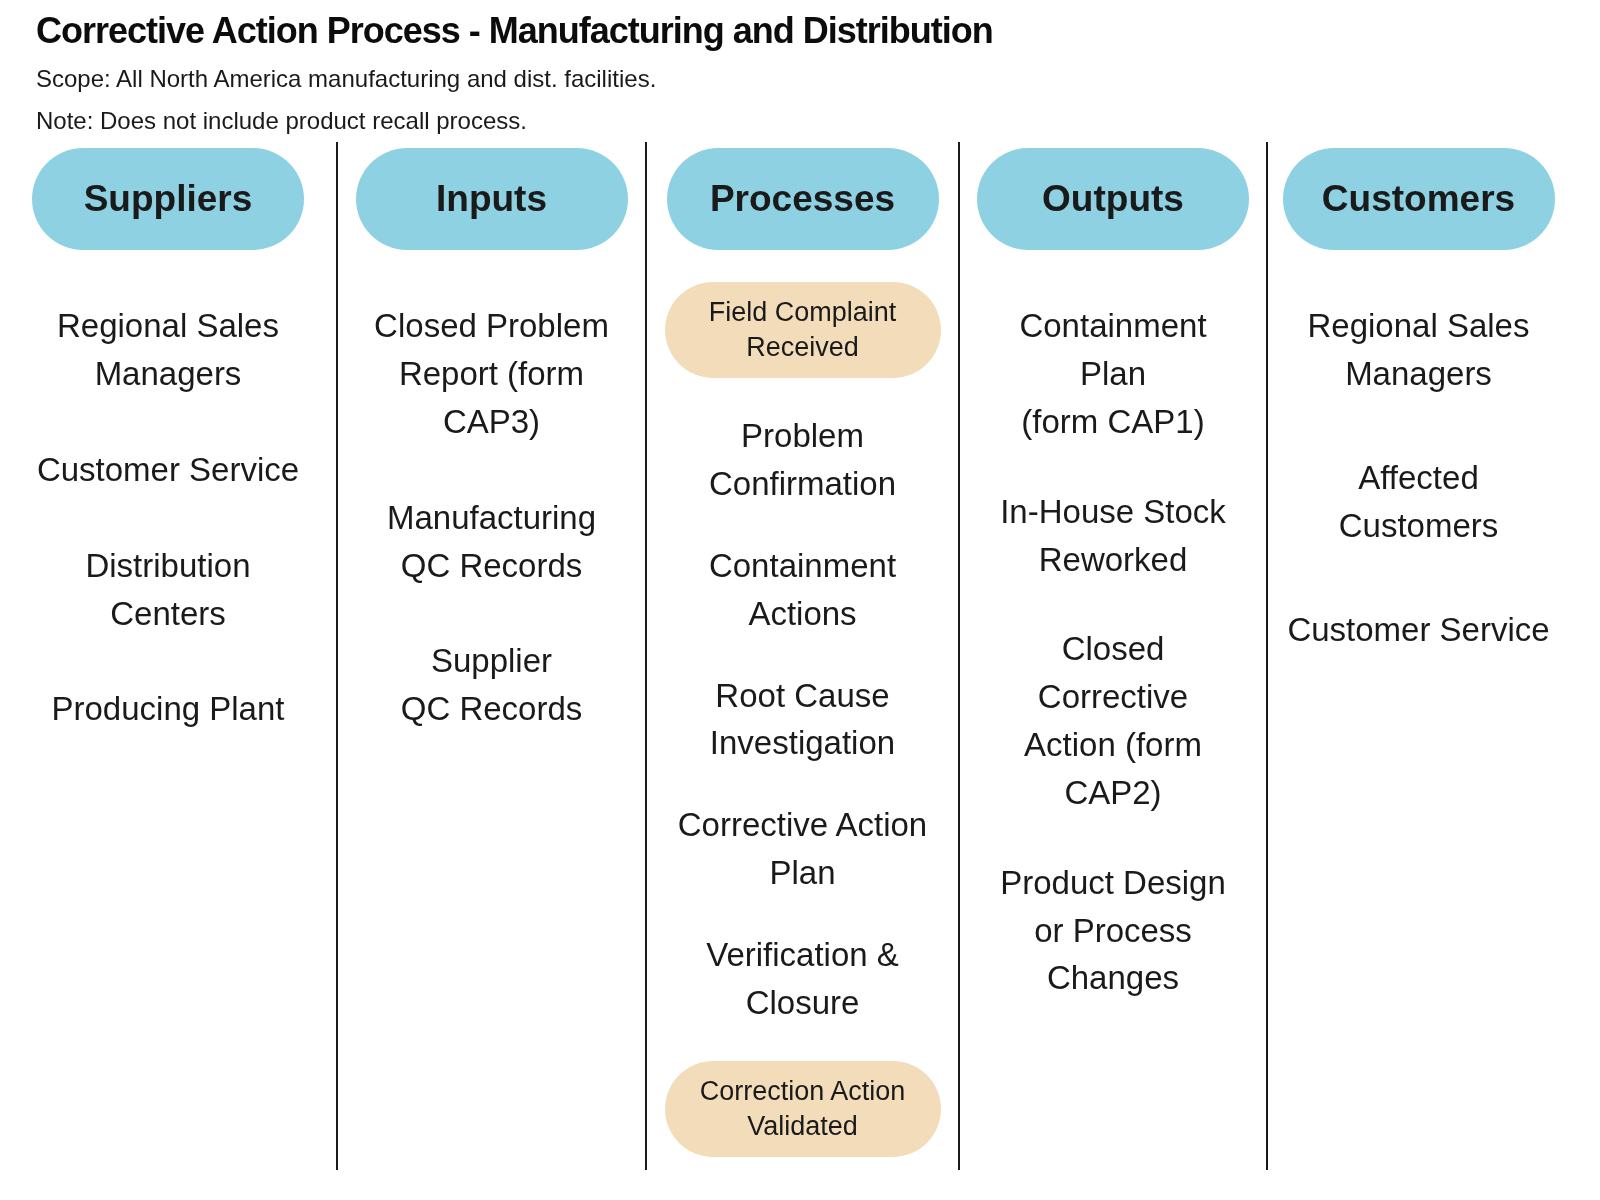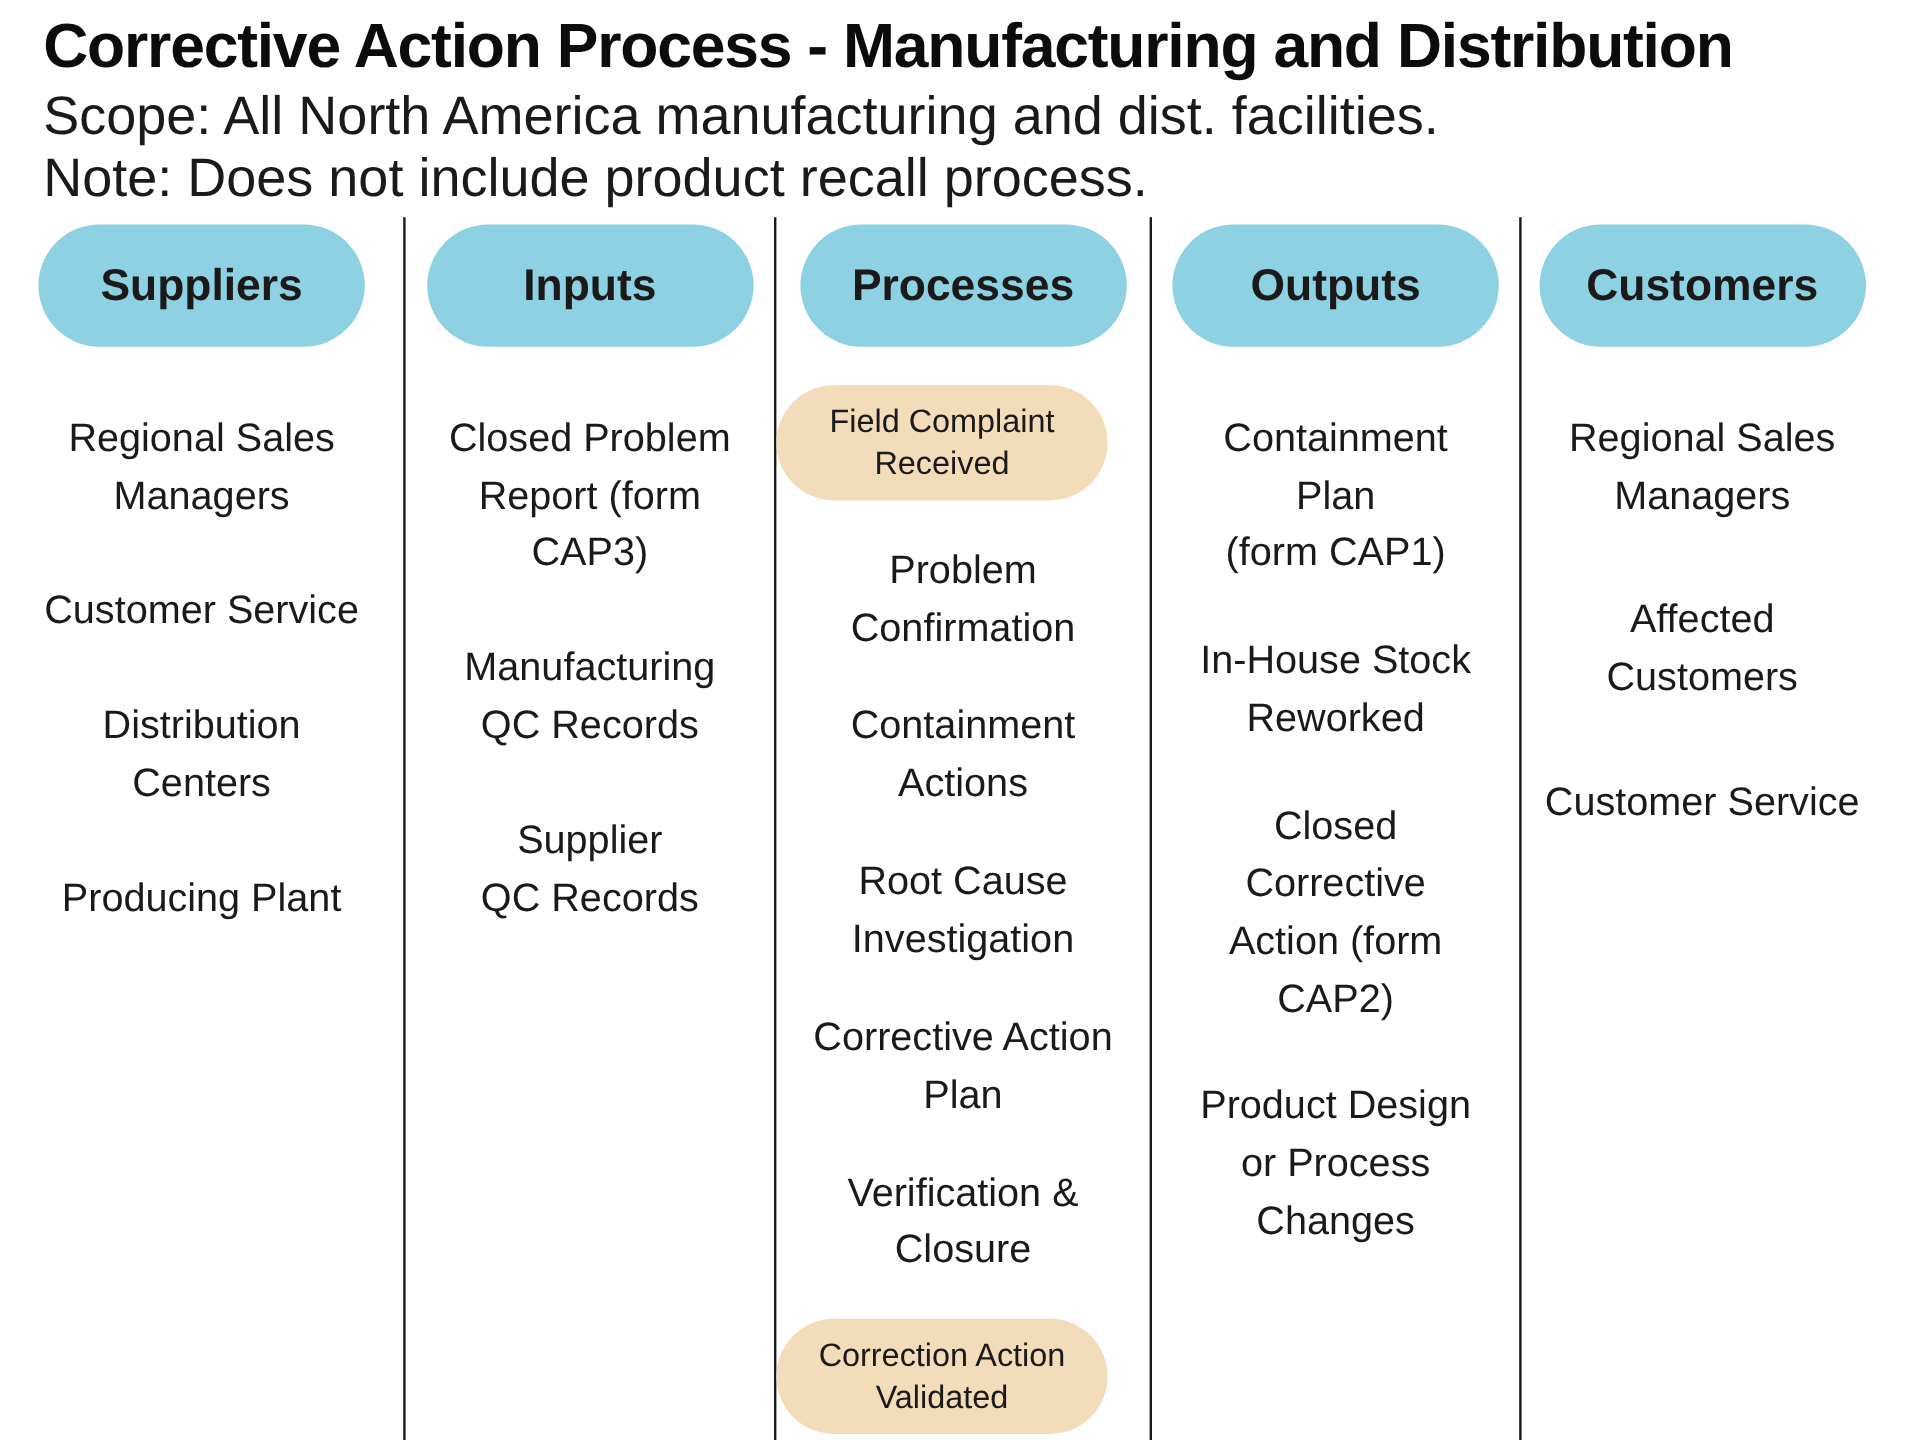--- a/index.html
+++ b/index.html
@@ -20,30 +20,30 @@
   }
   .page {
     width: 1600px;
     height: 1200px;
     position: relative;
   }
   .doc-header {
     padding: 10px 30px 0 36px;
   }
   .title {
-    font-size: 52px;
+    font-size: 36px;
     font-weight: bold;
     letter-spacing: -1px;
     line-height: 1.15;
     color: #0c0c0c;
     white-space: nowrap;
   }
   .subline {
-    font-size: 45px;
-    margin-top: 2px;
+    font-size: 24px;
+    margin-top: 15px;
     line-height: 1.1;
   }
   .sipoc {
     display: flex;
     height: 1028px;
     margin-top: 8px;
     align-items: stretch;
   }
   .col {
     display: flex;
@@ -65,20 +65,21 @@
     display: flex;
     align-items: center;
     justify-content: center;
     font-size: 37px;
     font-weight: bold;
     flex: 0 0 auto;
   }
   .content {
     display: flex;
     flex-direction: column;
+    align-items: center;
     margin-top: 52px;
     gap: 48px;
     width: 100%;
   }
   .col-processes .content { margin-top: 32px; gap: 34px; }
   .col-outputs   .content { gap: 42px; }
   .col-customers .content { gap: 56px; }
   .item {
     font-size: 33px;
     line-height: 1.45;

